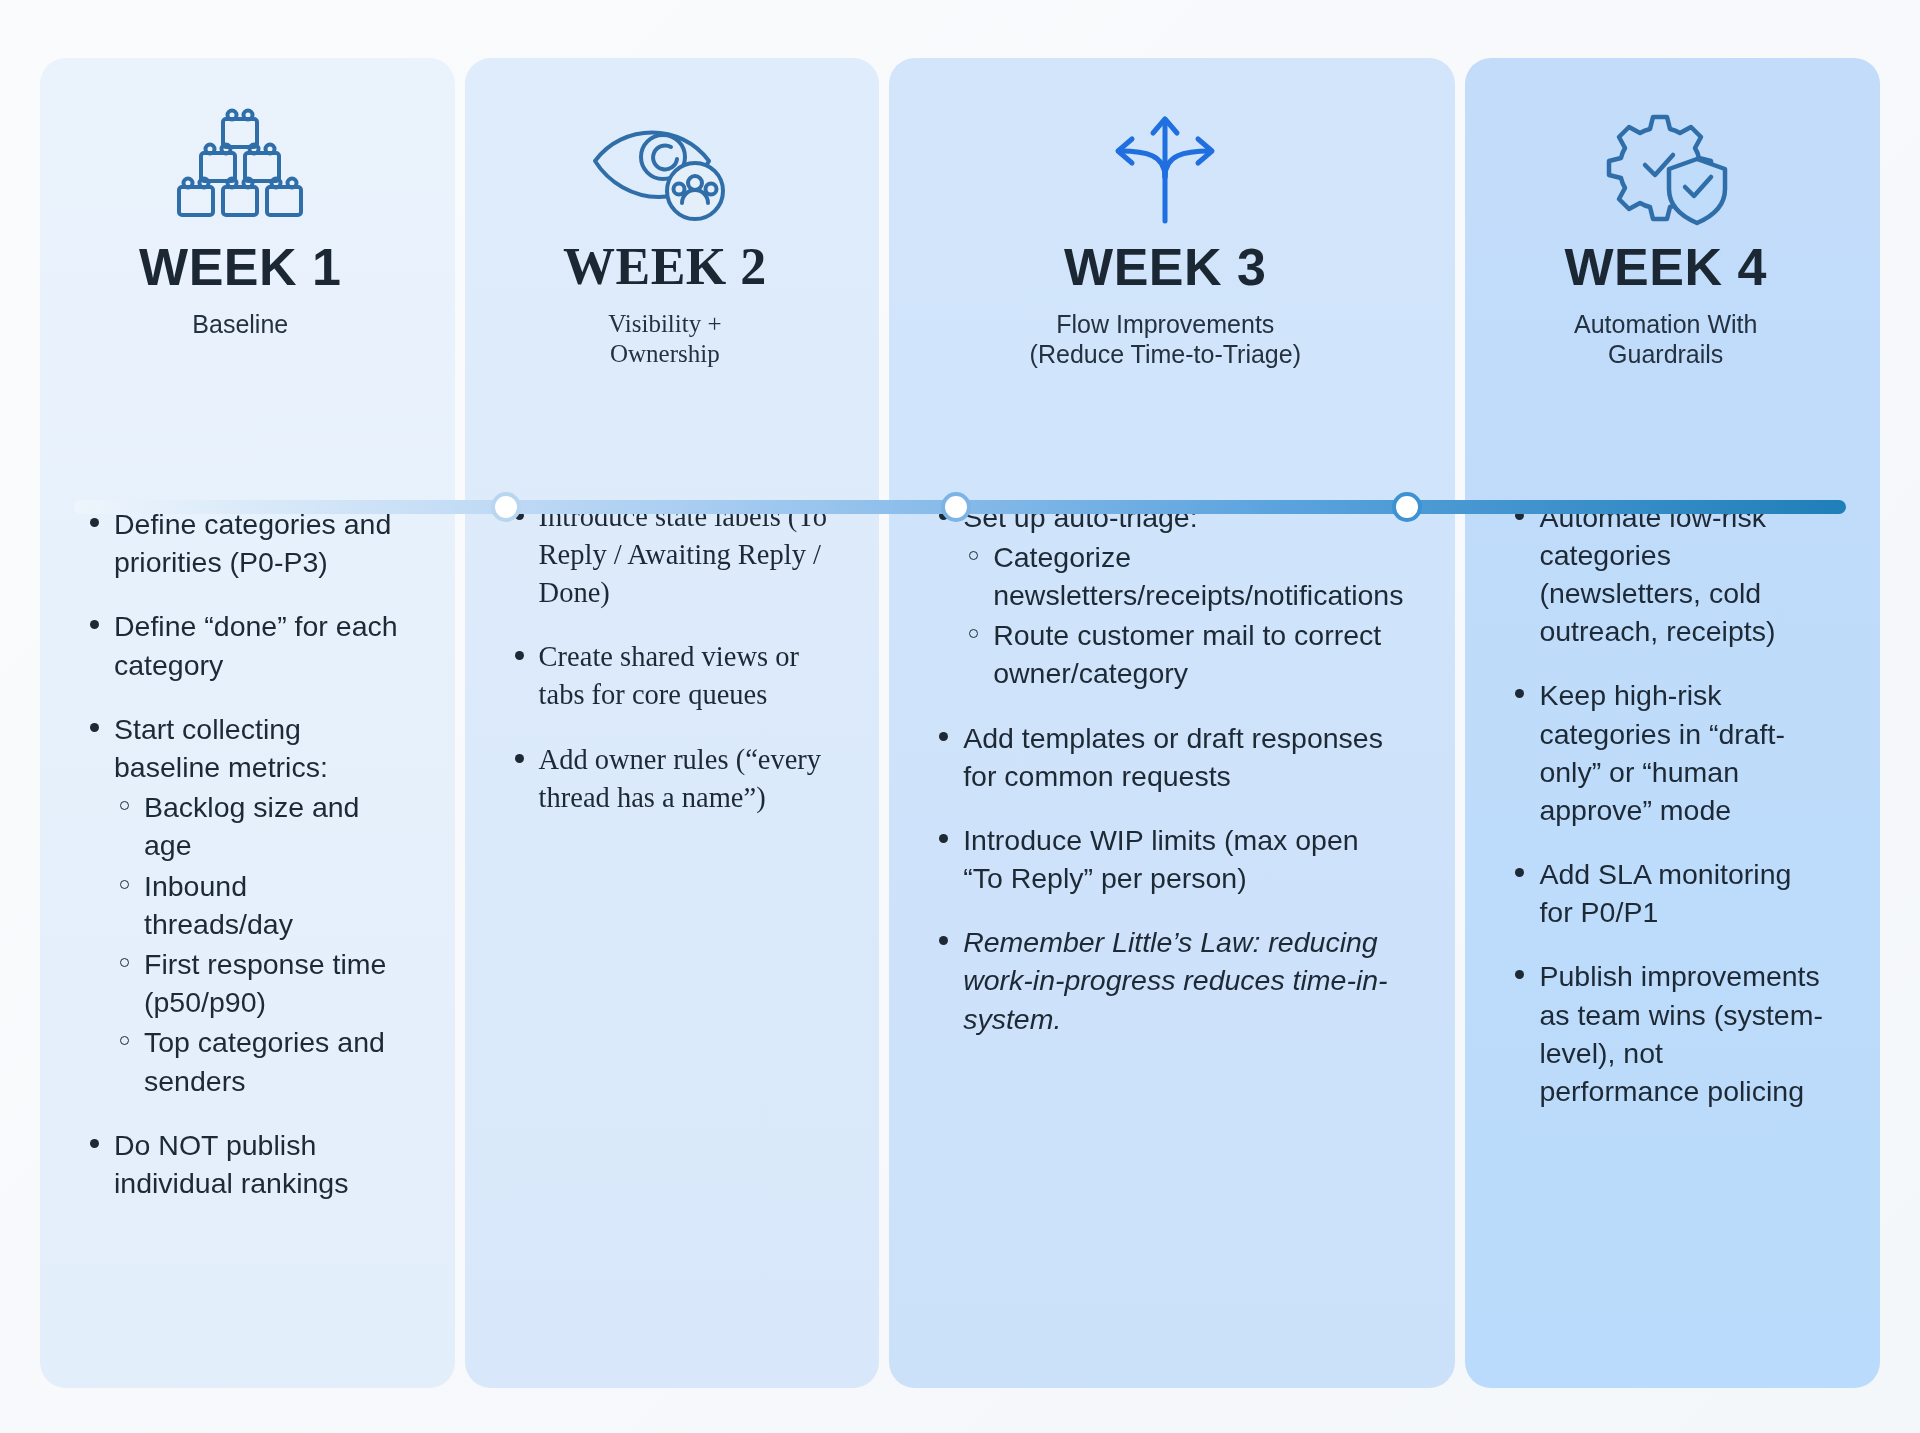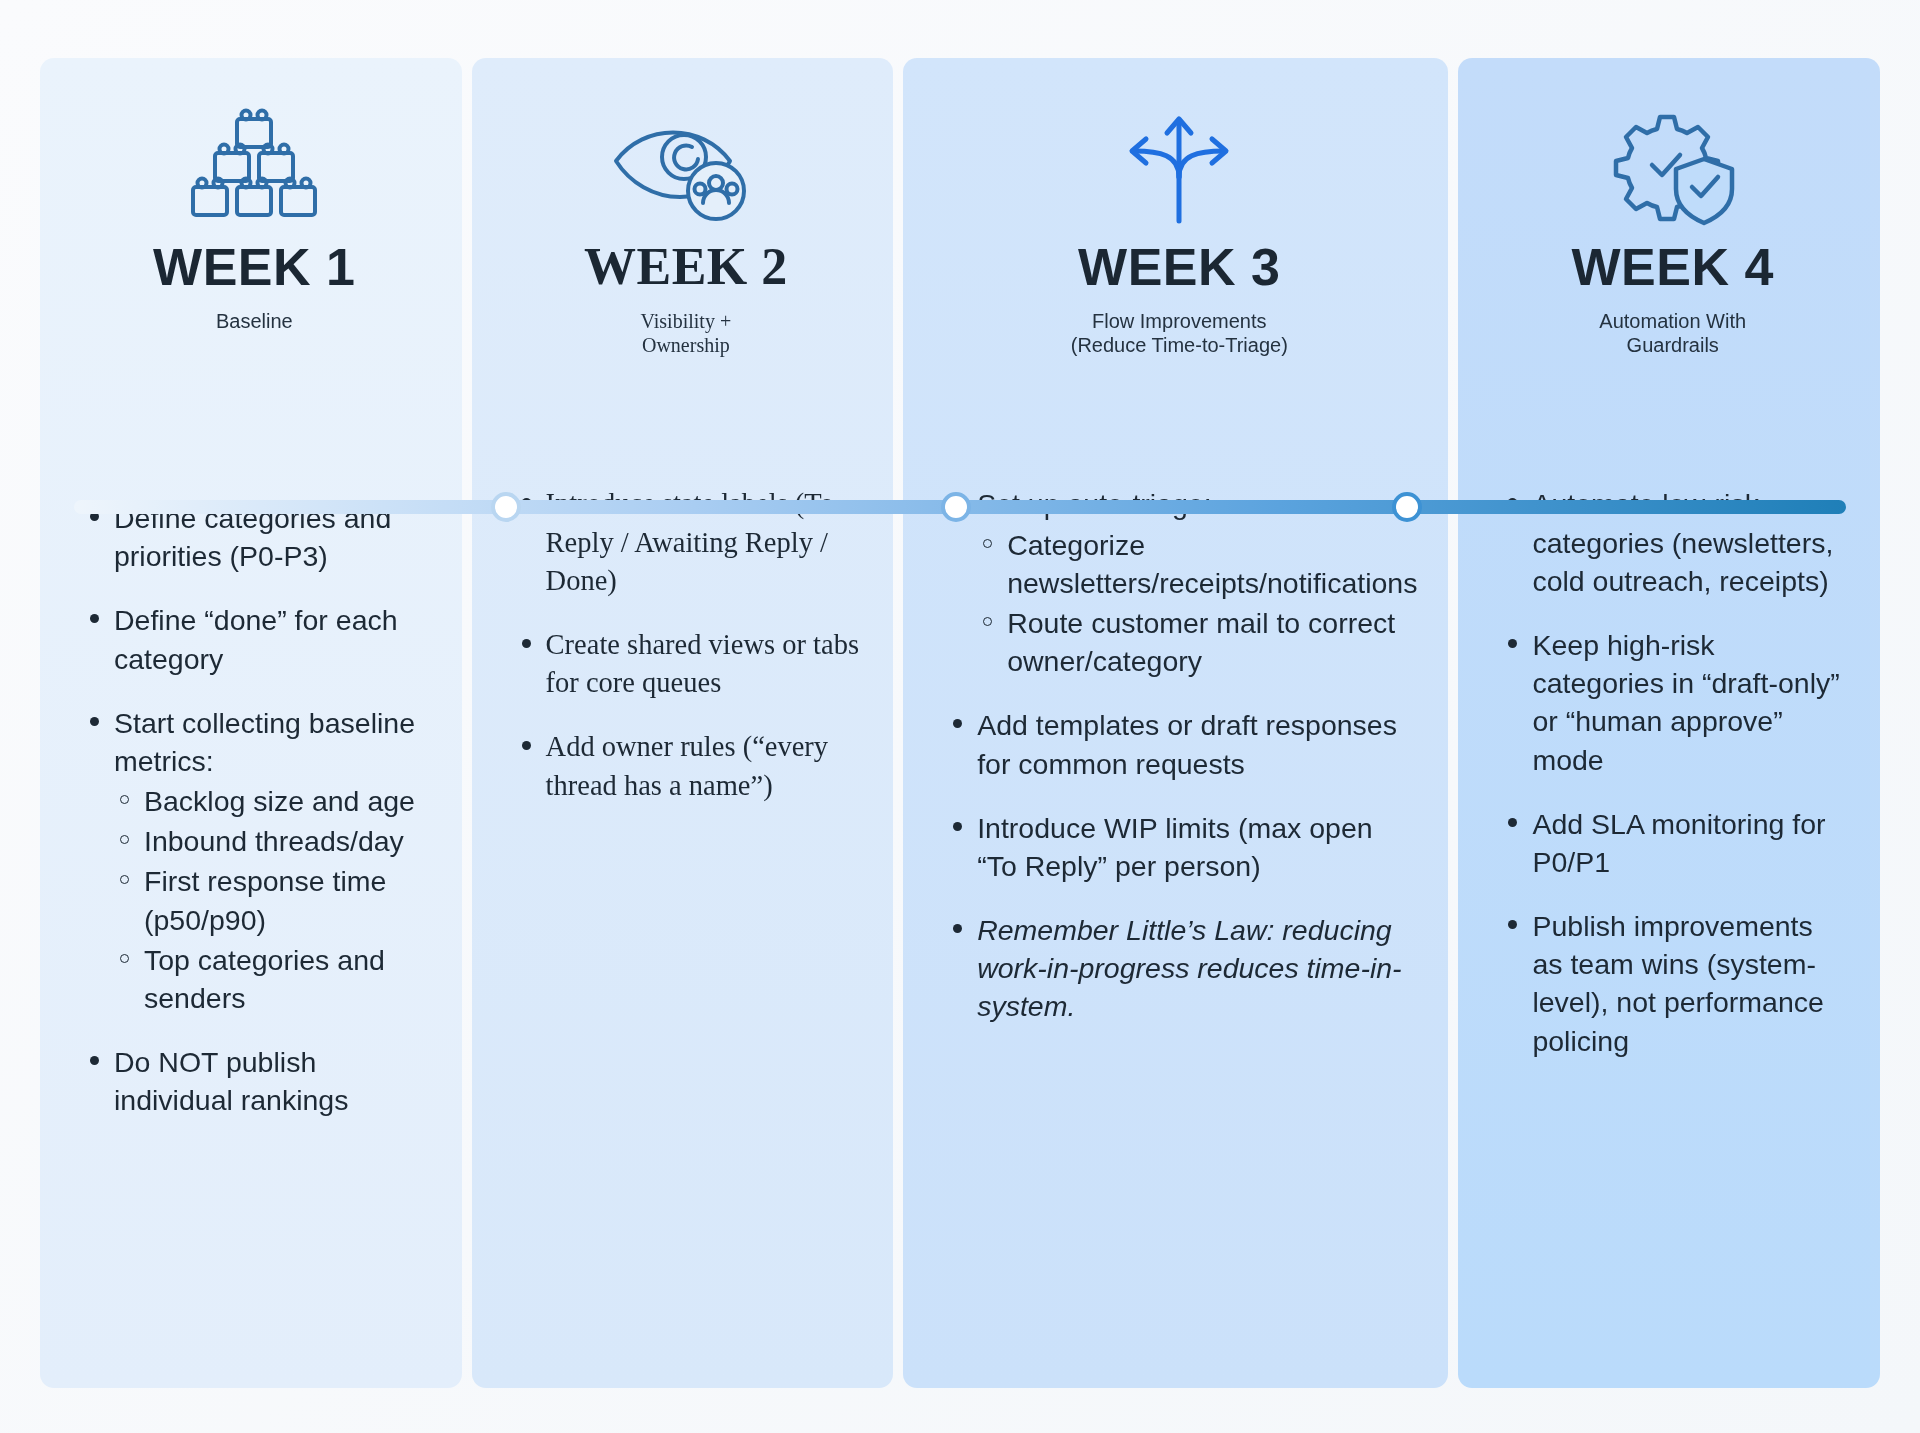--- a/index.html
+++ b/index.html
@@ -23,24 +23,24 @@
   }
   .columns {
     display: flex;
     gap: 10px;
     height: 1330px;
     align-items: stretch;
     position: relative;
   }
   .col {
     flex: 1 1 0;
-    border-radius: 14px;
-    position: relative;
-    box-sizing: border-box;
-    padding: 44px 23px 30px 30px;
+    border-radius: 26px;
+    position: relative;
+    box-sizing: border-box;
+    padding: 44px 44px 30px 30px;
     display: flex;
     flex-direction: column;
   }
   .col-1 { background: linear-gradient(180deg, #eaf3fc 0%, #e3eefb 100%); }
   .col-2 { background: linear-gradient(180deg, #dfecfb 0%, #d8e8fa 100%); font-family: Liberation Serif, serif; }
   .col-3 { background: linear-gradient(180deg, #d2e5fb 0%, #cbe1fa 100%); }
   .col-4 { background: linear-gradient(180deg, #c3dcfa 0%, #badbfb 100%); }
 
   .icon-wrap {
     height: 132px;
@@ -54,21 +54,21 @@
     text-align: center;
     font-size: 52px;
     font-weight: bold;
     color: #1b2733;
     letter-spacing: 0.5px;
     margin-top: 6px;
     line-height: 1.05;
   }
   .week-sub {
     text-align: center;
-    font-size: 20px;
+    font-size: 25px;
     color: #243240;
     margin-top: 14px;
     line-height: 1.22;
     font-weight: 400;
     white-space: pre-line;
   }
 
   .spacer { flex: 0 0 auto; }
 
   .bullets {

